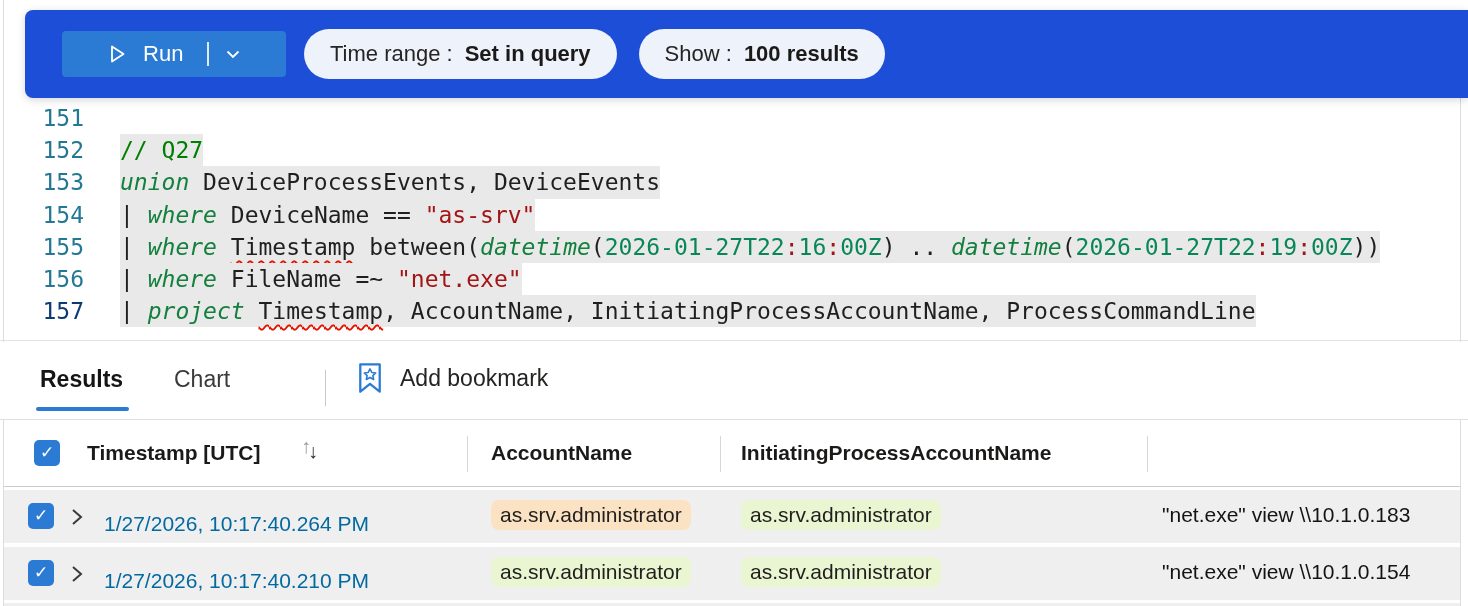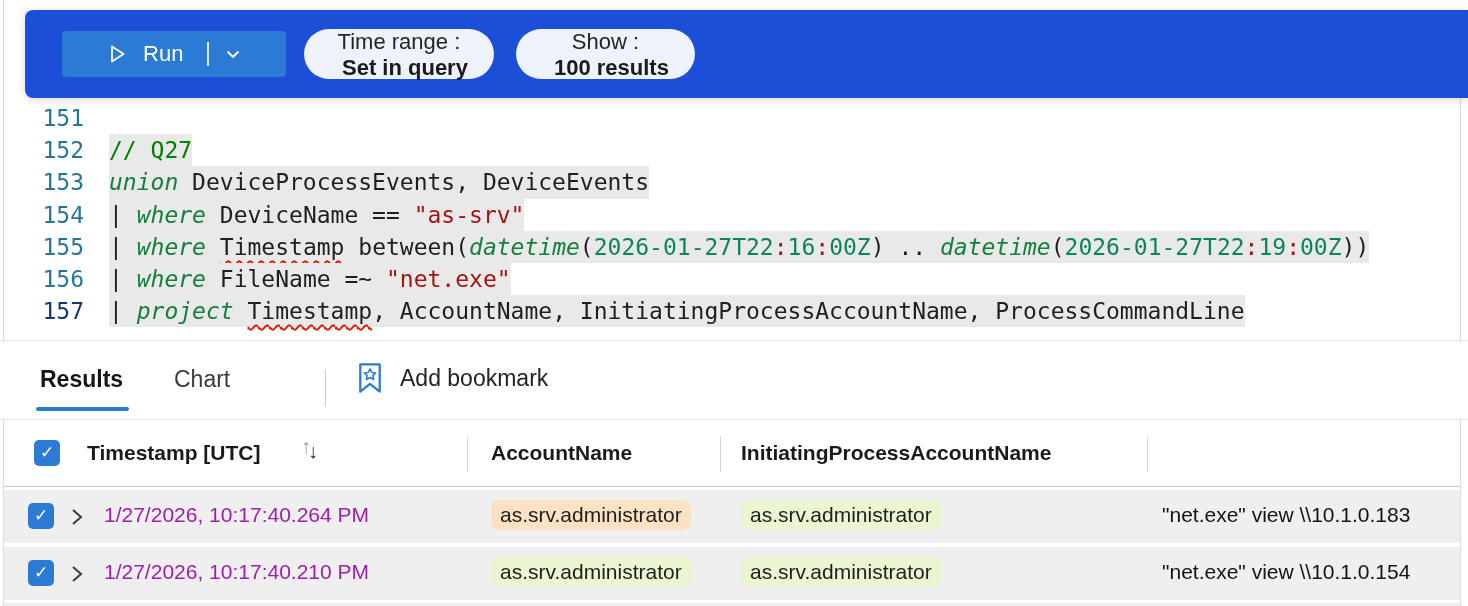--- a/index.html
+++ b/index.html
@@ -12,32 +12,32 @@
   
   #toolbar-card { position:absolute; left:25px; top:10px; right:0; height:88px;
     background:#1d4ed8; border-radius:8px 0 0 8px;
     box-shadow:0 2px 8px rgba(0,0,0,.16); display:flex; align-items:center; gap:18px;
     padding-left:37px; z-index:5; }
   #run-button { display:flex; align-items:center; gap:14px; justify-content:center;
     width:224px; height:46px; background:#2b7bd4; border:none; border-radius:4px;
     color:#ffffff; font-size:22px; cursor:pointer; }
   #run-button .sep { width:1.5px; height:24px; background:rgba(255,255,255,.85); margin-left:10px; }
   .pill { display:flex; align-items:center; height:50px; border-radius:26px;
-    background:#edf2fb; padding:0 26px; font-size:22px; color:#252423; cursor:pointer;flex-direction:column; }
+    background:#edf2fb; padding:0 26px; font-size:22px; color:#252423; cursor:pointer; }
   .pill b { margin-left:12px; font-weight:700; color:#1b1a19; }
   #pill-show { margin-left:4px; }
 
   
   #editor { position:absolute; left:4px; top:102px; width:1456px; height:238px;
     font-family:"DejaVu Sans Mono", monospace; font-size:23px; }
   .code-line { display:flex; height:32.2px; line-height:32.2px; white-space:pre; }
   .gutter { width:80px; text-align:right; color:#237893; padding-right:0;
     font-size:23px; flex:none; }
   .code-line.active .gutter { color:#0b3a75; }
-  .code { margin-left:25px; white-space:pre; color:#1f1f1f; }
+  .code { margin-left:36px; white-space:pre; color:#1f1f1f; }
   .code.sel { background:#e9e9e9; }
   .tok-kw { color:#15803d;font-style:italic; }
   .tok-cm { color:#008000; }
   .tok-st { color:#a31515; }
   .tok-nu { color:#098658; }
   .tok-pu { color:#a31515; }
   .tok-pl { color:#1f1f1f; }
   .tok-sq { text-decoration:underline wavy #e51400; text-decoration-thickness:1.5px;
             text-underline-offset:5px; }
   #editor-bottom-divider { position:absolute; left:0; top:340px; width:1468px; height:1px;
@@ -70,21 +70,21 @@
   #col-initiating { left:737px; }
   #col-command { left:1167px; }
   .col-divider { position:absolute; top:16px; width:1px; height:36px; background:#d6d6d6; }
 
   .t-row { position:absolute; left:4px; width:1456px; height:53px; background:#efefef; }
   #row-0 { top:490px; }
   #row-1 { top:547px; }
   #row-sliver { position:absolute; left:4px; top:603px; width:1456px; height:3px; background:#efefef; }
   .t-row .checkbox { position:absolute; left:24px; top:13px; }
   .row-chevron { position:absolute; left:64px; top:16px; }
-  .cell-ts { position:absolute; left:100px; top:13px; font-size:21px; color:#a21caf; }
+  .cell-ts { position:absolute; left:100px; top:22px; font-size:21px; color:#0369a1; }
   .cell-hl { position:absolute; top:10px; font-size:21px; color:#1f1f1f; padding:3px 9px;border-radius:8px; }
   .cell-account { left:487px; }
   .cell-initiating { left:737px; }
   .hl-orange { background:#fbe2c3; }
   .hl-green  { background:#e9f6d1; }
   .cell-cmd { position:absolute; left:1158px; top:13px; font-size:21px; color:#141414; }
 </style>
 </head>
 <body>
 

